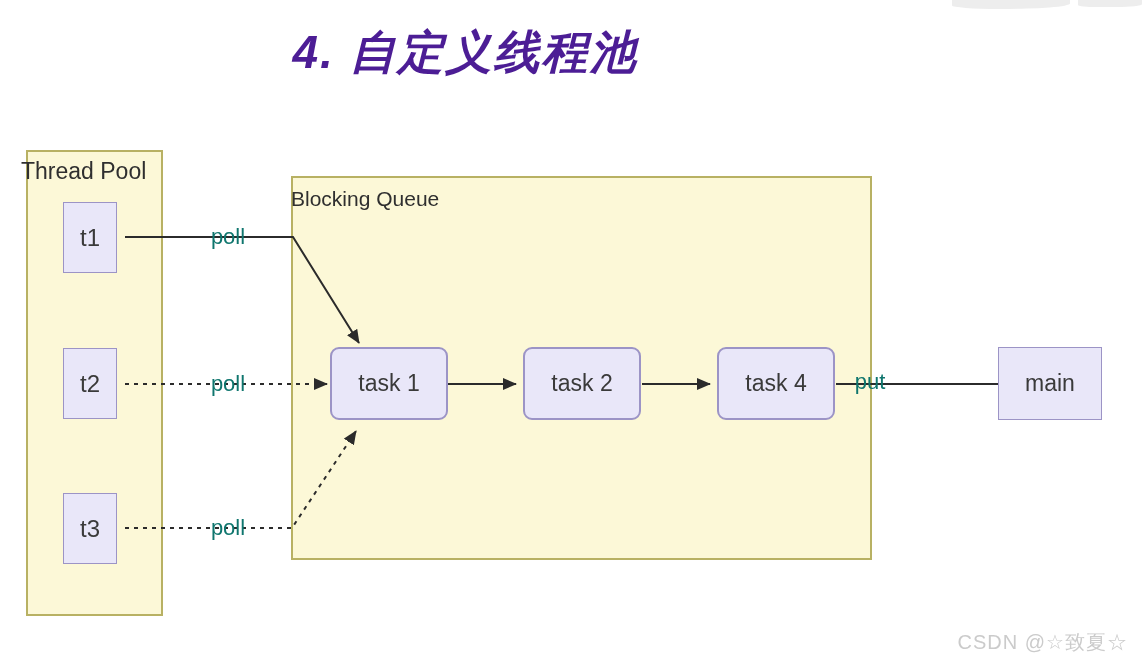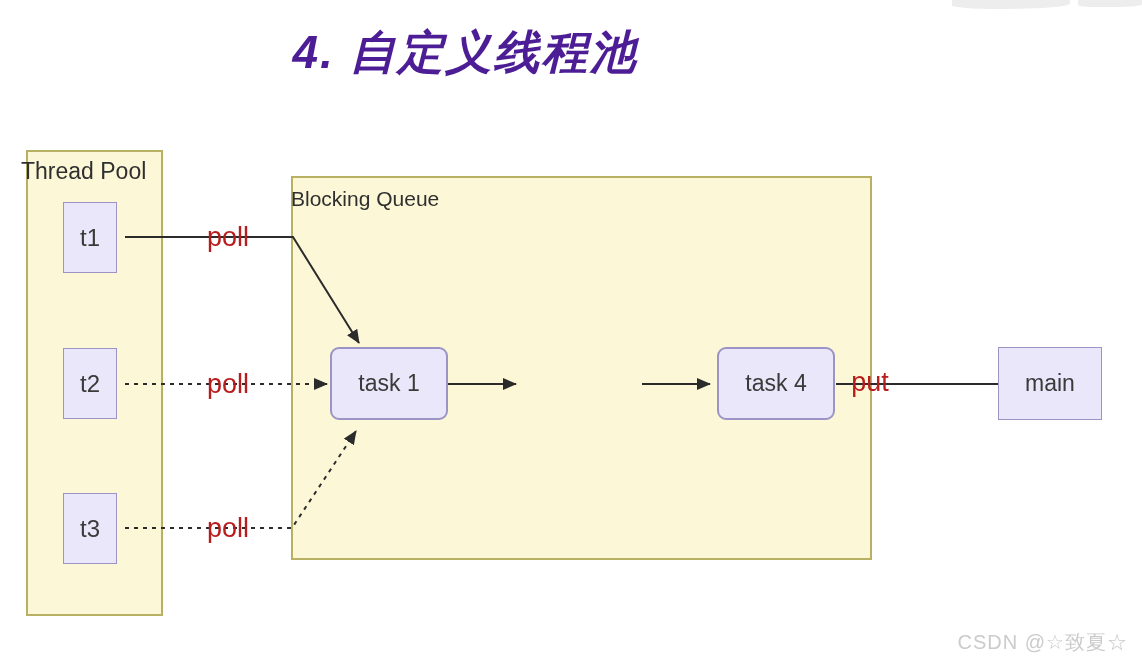--- a/index.html
+++ b/index.html
@@ -61,21 +61,21 @@
   #main-box{left:998px;top:347px;width:104px;height:73px;border-width:1.5px;font-size:23px;}
 
   
   #connectors{position:absolute;left:0;top:0;width:1142px;height:661px;pointer-events:none;}
   #connectors .edge{stroke:var(--line,#2b2b2b);stroke-width:2;fill:none;}
   #connectors .dashed{stroke-dasharray:4 5;}
   #connectors .arrowhead{fill:var(--line,#2b2b2b);}
 
   
   .edge-label{
-    position:absolute;font-size:27px;color:#b91c1c;white-space:nowrap;
+    position:absolute;font-size:22px;color:#0f766e;white-space:nowrap;
     transform:translate(-50%,-50%);
   }
   #poll-label-t1{left:228px;top:237px;}
   #poll-label-t2{left:228px;top:384px;}
   #poll-label-t3{left:228px;top:528px;}
   #put-label{left:870px;top:382px;}
 
   
   #watermark{
     position:absolute;right:14px;bottom:5px;
@@ -105,20 +105,23 @@
   <div id="thread-t3" class="node thread-node">
     <span>t3</span>
   </div>
 
   <div id="blocking-queue-box" class="container-box"></div>
   <div id="blocking-queue-label" class="container-label">Blocking Queue</div>
 
   <div id="task-1" class="node task-node">
     <span>task 1</span>
   </div>
+  <div id="task-2" class="node task-node">
+    <span>task 2</span>
+  </div>
   <div id="task-3" class="node task-node">
     <span>task 4</span>
   </div>
 
   <div id="main-box" class="node">
     <span>main</span>
   </div>
 
   <svg id="connectors" viewBox="0 0 1142 661">
     <defs>

